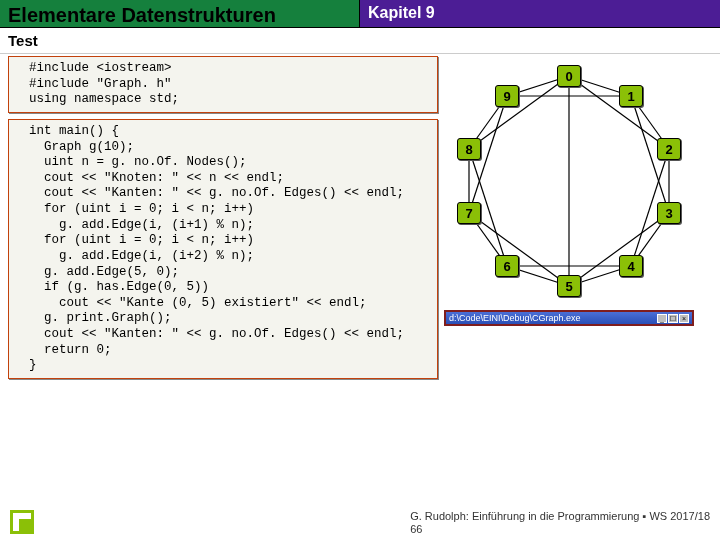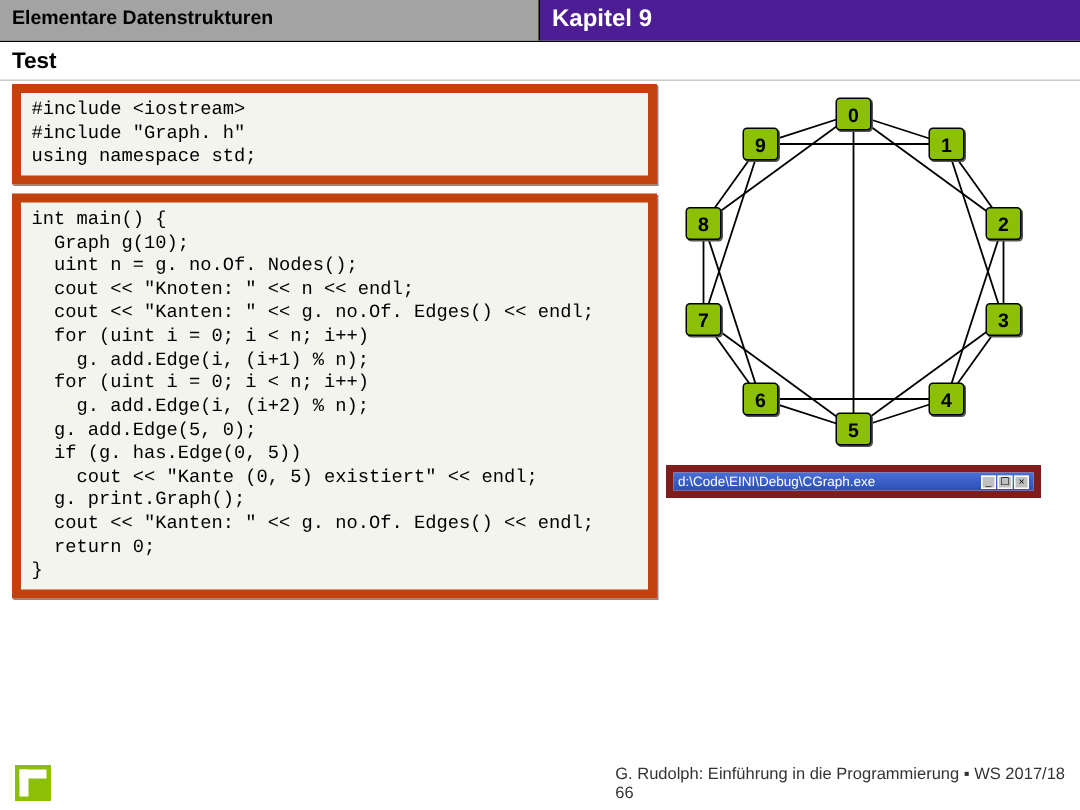--- a/index.html
+++ b/index.html
@@ -1,28 +1,28 @@
 <!DOCTYPE html>
 <html><head>
 <meta charset="utf-8">
 <style>
   * { margin: 0; padding: 0; box-sizing: border-box; }
   body { width: 720px; height: 540px; font-family: Arial, sans-serif; background: #fff; position: relative; }
   .header { display: flex; height: 28px; border-bottom: 1px solid #000; }
-  .header-left { flex: 0 0 360px; background: #a3a3a3; padding: 4px 8px; font-weight: bold; font-size: 13px; border-right: 1px solid #000;}
+  .header-left { flex: 0 0 360px; background: #15803d; padding: 4px 8px; font-weight: bold; font-size: 20px; border-right: 1px solid #000;}
   .header-right { flex: 1; background: #4c1d95; color: #fff; padding: 4px 8px; font-weight: bold; font-size: 16px; }
   .subhead { padding: 4px 8px; font-weight: bold; font-size: 15px; border-bottom: 1px solid #ccc; }
   .main { display: flex; padding: 2px 8px 0 8px; gap: 6px; }
-  .code-box { width: 430px; background: #f4f4ee; border: 6px solid #c2410c; box-shadow: 1px 1px 0 #888; padding: 4px 7px; font-family: "Courier New", monospace; font-size: 12.5px; line-height: 1.25; white-space: pre; }
+  .code-box { width: 430px; background: #f4f4ee; border: 1px solid #c2410c; box-shadow: 1px 1px 0 #888; padding: 4px 20px; font-family: "Courier New", monospace; font-size: 12.5px; line-height: 1.25; white-space: pre; }
   .code-box + .code-box { margin-top: 6px; }
   .right-col { flex: 1; position: relative; }
   .graph-wrap { position: relative; width: 250px; height: 250px; }
   .graph-wrap svg { position: absolute; top: 0; left: 0; }
   .node { position: absolute; width: 24px; height: 22px; background: #8bc007; color: #000; font-size: 13px; font-weight: bold; text-align: center; line-height: 22px; border: 1px solid #000; border-radius: 3px; box-shadow: 1px 1px 0 #555; }
-  .console { margin-top: 4px; width: 250px; background: #000; color: #fff; font-family: "Courier New", monospace; font-size: 9.5px; line-height: 1.15; border: 5px solid #7f1d1d; }
+  .console { margin-top: 4px; width: 250px; background: #000; color: #fff; font-family: "Courier New", monospace; font-size: 9.5px; line-height: 1.15; border: 2px solid #7f1d1d; }
   .console-title { background: linear-gradient(#4a6fd6,#2a4fb6); color:#fff; padding: 1px 3px; font-family: Arial; font-size: 9px; display:flex; justify-content:space-between; align-items:center;}
   .console-btns { display:flex; gap:1px;}
   .console-btn { width:10px; height:9px; background:#c0c0c0; border:1px solid #fff; font-size:7px; line-height:7px; text-align:center; color:#000;}
   .console-body { padding: 2px 4px; white-space: pre; overflow: hidden; }
   .footer { position: absolute; bottom: 4px; right: 10px; font-size: 11px; color: #333; text-align: left; line-height: 1.2;}
   .logo { position: absolute; bottom: 6px; left: 10px; display: flex; align-items: center; gap: 6px; }
   .logo-mark { width: 24px; height: 24px; background:#8bc007; position:relative; }
   .logo-mark::before{content:"";position:absolute;left:3px;top:3px;width:6px;height:18px;background:#fff;}
   .logo-mark::after{content:"";position:absolute;left:3px;top:3px;width:18px;height:6px;background:#fff;}
   .logo-text { font-size: 9px; color:#333; line-height:1.05;}

